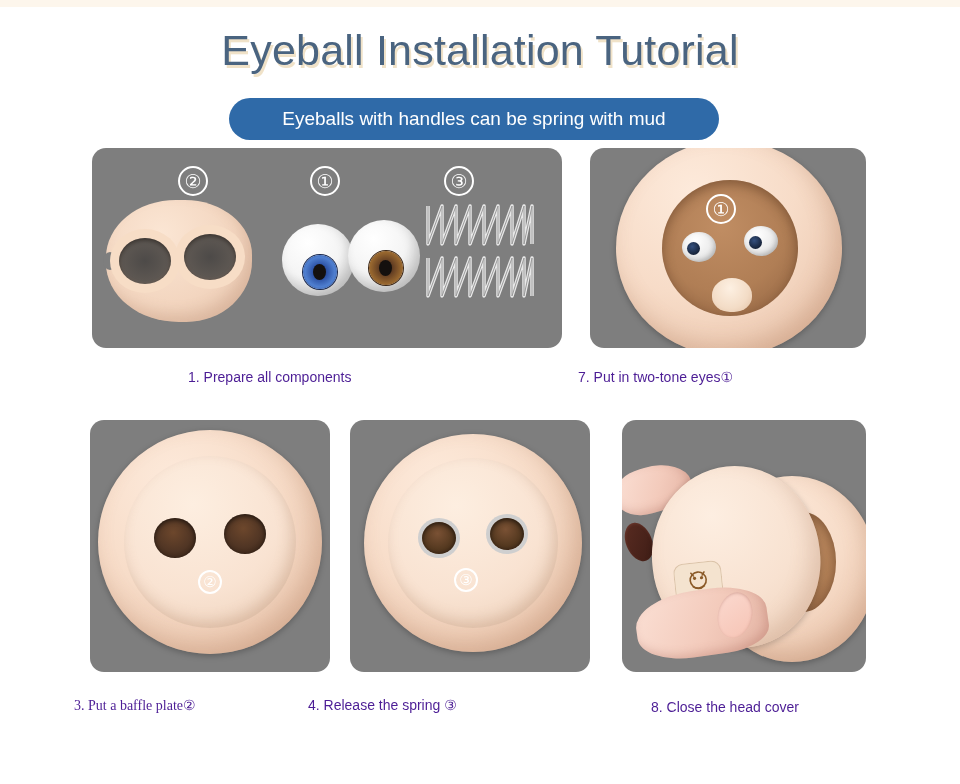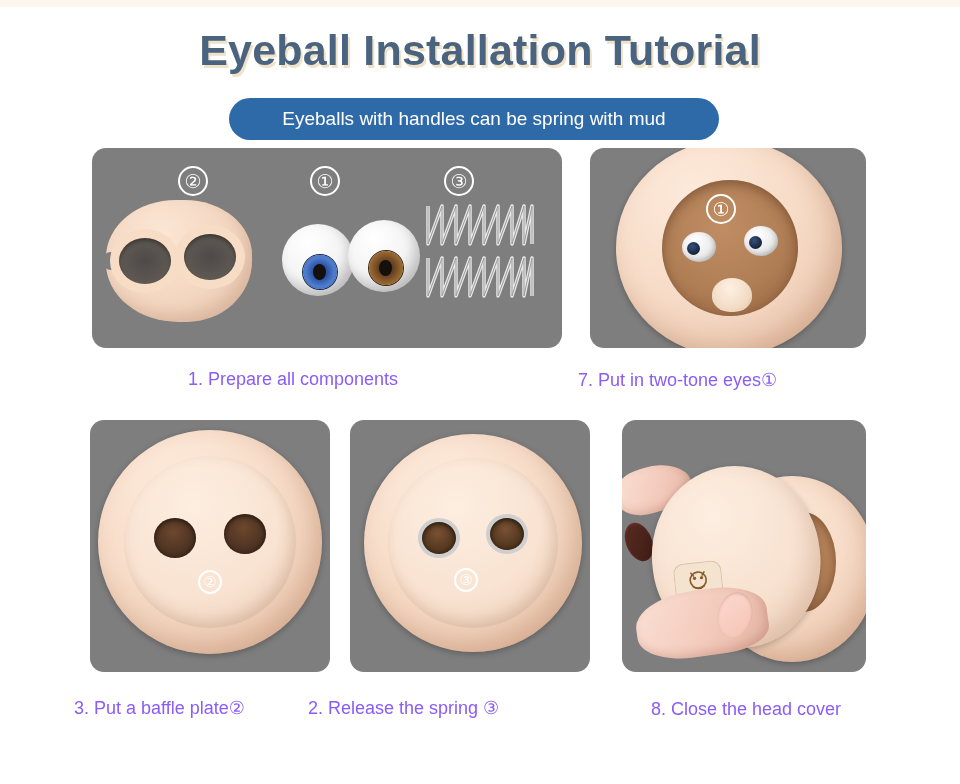--- a/index.html
+++ b/index.html
@@ -24,21 +24,21 @@
     background: #fdf6ec;
   }
 
   
   .title {
     position: absolute;
     left: 0; top: 26px;
     width: 960px;
     text-align: center;
     font-size: 43px;
-    font-weight: bold;
+    font-weight: normal;
     letter-spacing: 0.2px;
     color: #4a6480;
     text-shadow: 2px 3px 0 #f0e2c8;
     white-space: nowrap;
   }
 
   
   .banner {
     position: absolute;
     left: 229px; top: 98px;
@@ -78,22 +78,22 @@
     line-height: 1;
     box-sizing: border-box;
     font-family: "Liberation Serif", serif;
   }
   .badge.big { width: 30px; height: 30px; font-size: 19px; border-width: 2px; }
   .badge.sm  { width: 24px; height: 24px; font-size: 15px; }
 
   
   .caption {
     position: absolute;
-    font-size: 18px;
-    color: #8b5cf6;
+    font-size: 14px;
+    color: #4c1d95;
     white-space: nowrap;
   }
 
   
 
   
   .baffle {
     position: absolute;
     width: 146px; height: 122px;
     left: 106px; top: 200px;
@@ -340,15 +340,15 @@
           <path d="M8 5 L11 9 M22 5 L19 9" stroke="#8a5a28" stroke-width="1.5" fill="none"></path>
         </svg>
       </div>
     </div>
 
     <div class="finger" style="left:14px; top:170px; width:132px; height:66px; border-radius:46% 40% 34% 40%; transform:rotate(-8deg);"></div>
     <div class="nail" style="left:96px; top:172px; width:34px; height:46px; transform:rotate(14deg);"></div>
   </div>
 </div>
 
-<div class="caption" style="left:74px; top:697px;">3. Put a baffle plate②</div>
-<div class="caption" style="left:308px; top:697px;">2. Release the spring ③</div>
+<div class="caption" style="left:74px; top:697px;font-family:Liberation Serif, serif;">3. Put a baffle plate②</div>
+<div class="caption" style="left:308px; top:697px;">4. Release the spring ③</div>
 <div class="caption" style="left:651px; top:699px;">8. Close the head cover</div>
 
 </body></html>

